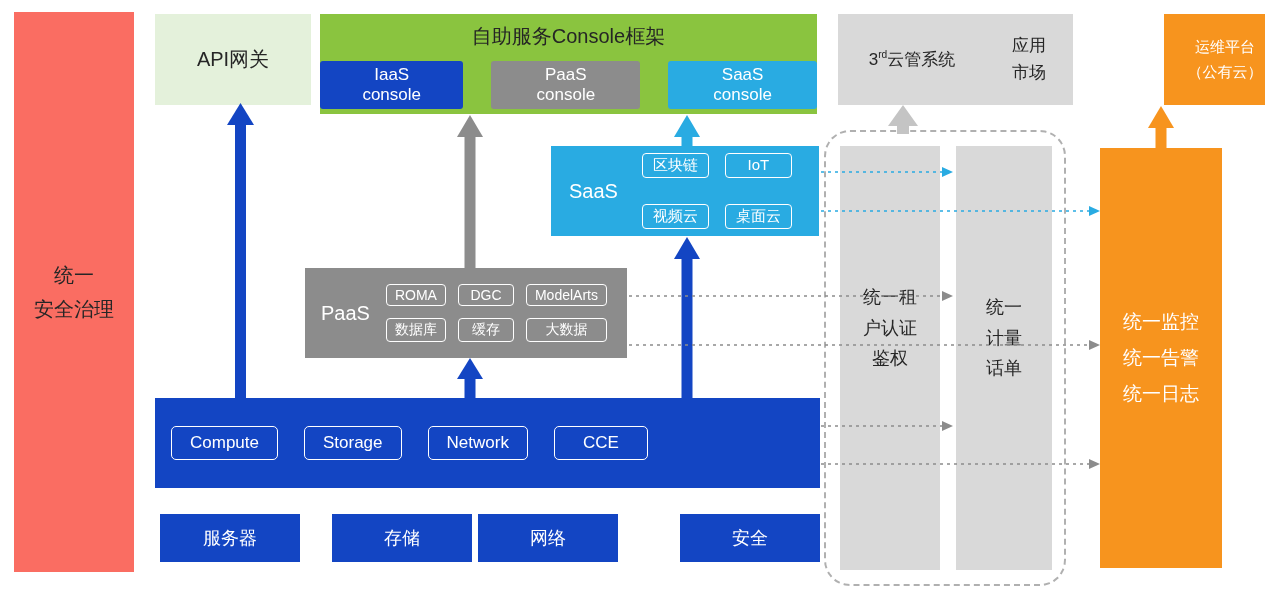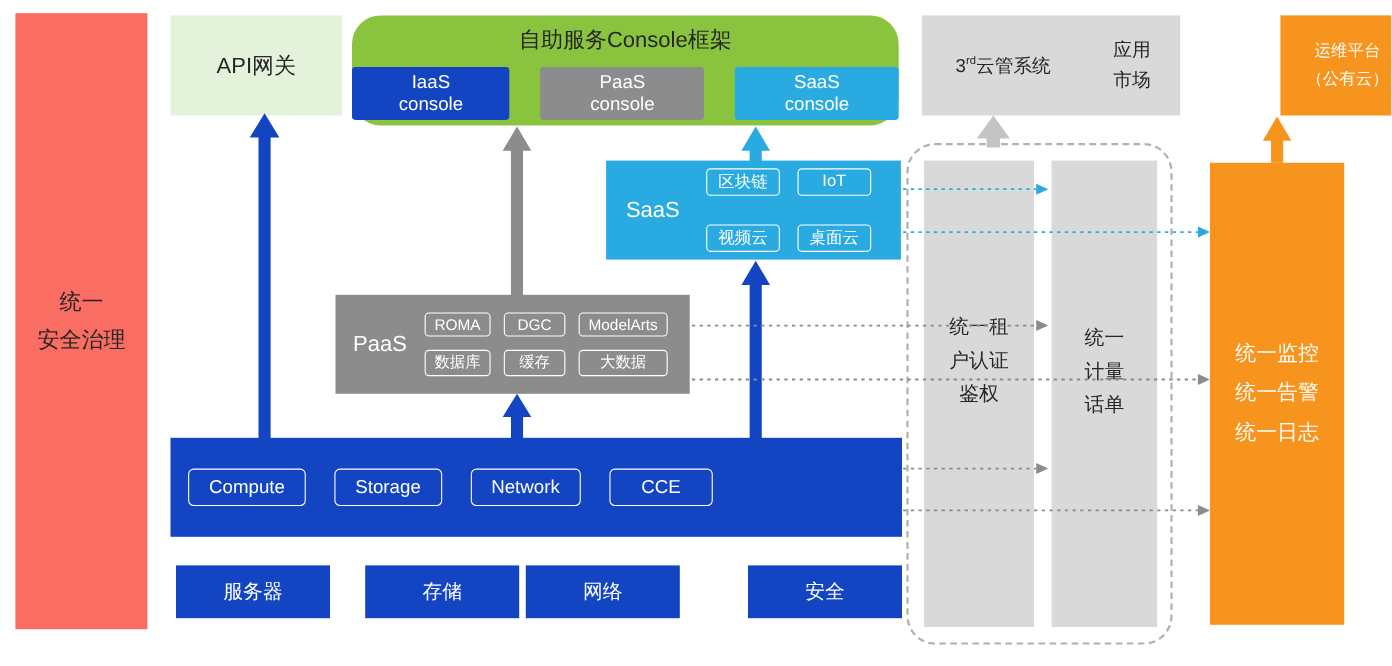--- a/index.html
+++ b/index.html
@@ -5,21 +5,21 @@
   * { margin:0; padding:0; box-sizing:border-box; }
   html,body { background:#ffffff; }
   body { font-family:"Liberation Sans","DejaVu Sans",sans-serif; }
   .canvas { position:relative; width:1265px; height:605px; background:#ffffff; overflow:hidden; }
   .box { position:absolute; display:flex; align-items:center; justify-content:center; text-align:center; }
   .pre { white-space:pre-line; }
 
   .security-bar { left:14px; top:12px; width:120px; height:560px; background:#FA6D62; color:#262626; font-size:20px; line-height:1.7; }
   .api-gateway  { left:155px; top:14px; width:156px; height:91px; background:#E4F1DB; color:#262626; font-size:20px; }
 
-  .console-framework { left:320px; top:14px; width:497px; height:100px; background:#8AC43F; flex-direction:column; justify-content:flex-start; padding-top:9px; gap:11px;border-radius:26px; }
+  .console-framework { left:320px; top:14px; width:497px; height:100px; background:#8AC43F; flex-direction:column; justify-content:flex-start; padding-top:9px; gap:11px; }
   .console-title { font-size:20px; color:#252525; }
   .console-badges { display:flex; gap:28px; }
   .console-badge { color:#fff; font-size:17px; padding:4px 32px; border-radius:3px; }
   .cb-iaas { background:#1345C3; }
   .cb-paas { background:#8C8C8C; }
   .cb-saas { background:#29ABE2; }
 
   .third-party { left:838px; top:14px; width:148px; height:91px; background:#D9D9D9; color:#262626; font-size:17px; }
   .sup { vertical-align:super; font-size:0.6em; }
   .app-market  { left:985px; top:14px; width:88px; height:91px; background:#D9D9D9; color:#262626; font-size:17px; line-height:1.55; }

